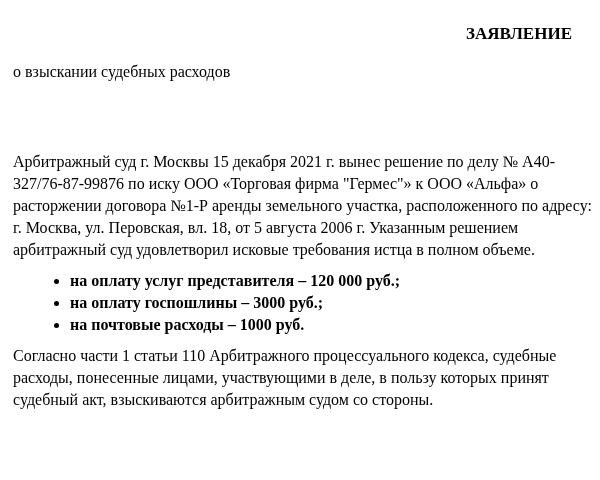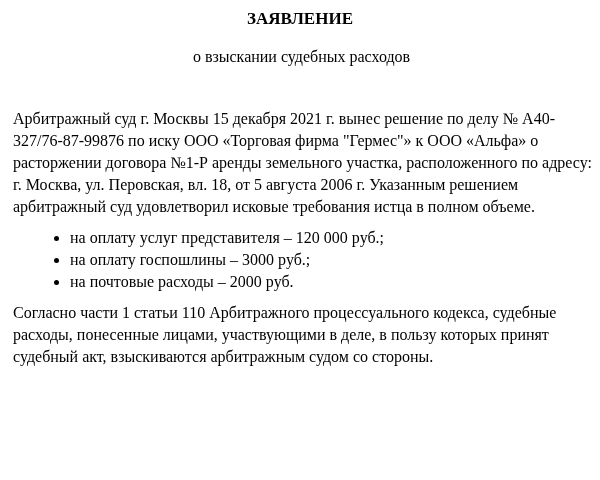--- a/index.html
+++ b/index.html
@@ -14,45 +14,45 @@
     box-sizing: border-box;
     width: 600px;
     height: 480px;
     padding: 8px 0 0 13px;
     color: #000000;
     font-family: "Liberation Serif", "DejaVu Serif", serif;
     font-size: 16px;
     line-height: 22px;
   }
   .doc-title {
-    margin: 0;
+    margin: 15px;
     padding-right: 13px;
     font-size: 17px;
     font-weight: 700;
-    text-align: center;
+    text-align: right;
     line-height: 22px;
   }
   .doc-subtitle {
     margin: 16px 0 0;
     padding-right: 10px;
-    text-align: center;
     line-height: 22px;
   }
   p.body {
     margin: 9px 0;
     white-space: pre-line;   
     text-align: left;
   }
   p.body.first {
-    margin-top: 40px;
+    margin-top: 68px;
   }
   ul.expenses {
     margin: 9px 0;
     padding: 0 0 0 57px;
     list-style: disc outside;
+    font-weight: bold;
   }
   ul.expenses li {
     line-height: 22px;
   }
 </style>
 </head>
 <body>
 
 <div class="doc">
 
@@ -64,20 +64,20 @@
 327/76-87-99876 по иску ООО «Торговая фирма "Гермес"» к ООО «Альфа» о
 расторжении договора №1-Р аренды земельного участка, расположенного по адресу:
 г. Москва, ул. Перовская, вл. 18, от 5 августа 2006 г. Указанным решением
 арбитражный суд удовлетворил исковые требования истца в полном объеме.</p>
 
 
 
   <ul class="expenses">
     <li>на оплату услуг представителя – 120 000 руб.;</li>
     <li>на оплату госпошлины – 3000 руб.;</li>
-    <li>на почтовые расходы – 2000 руб.</li>
+    <li>на почтовые расходы – 1000 руб.</li>
   </ul>
 
   <p class="body">Согласно части 1 статьи 110 Арбитражного процессуального кодекса, судебные
 расходы, понесенные лицами, участвующими в деле, в пользу которых принят
 судебный акт, взыскиваются арбитражным судом со стороны.</p>
 
 </div>
 
 </body></html>

